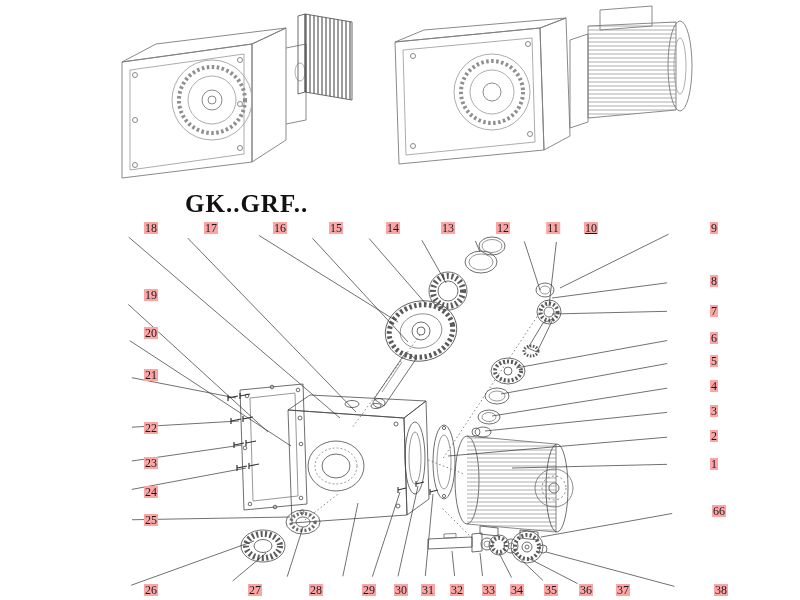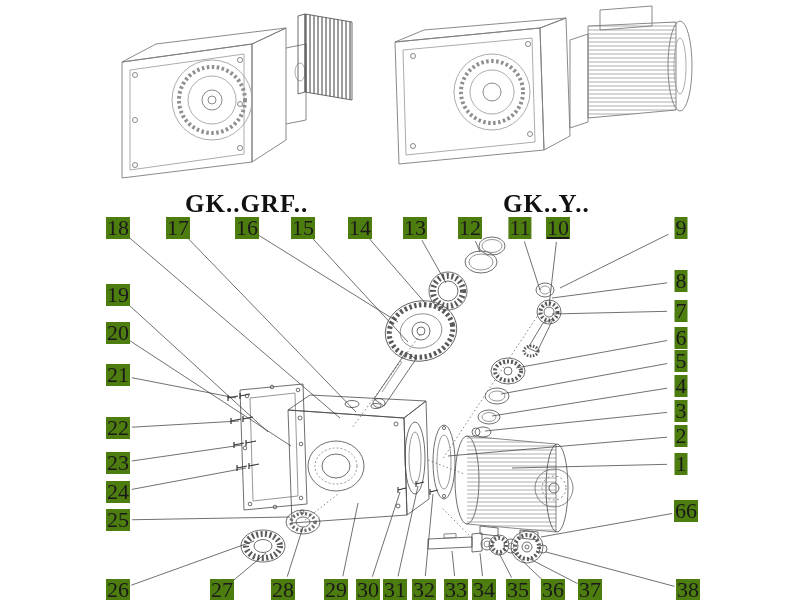--- a/index.html
+++ b/index.html
@@ -8,22 +8,22 @@
     font-family:"Liberation Serif", serif;
   }
   .art{position:absolute;left:0;top:0;}
   .caption{
     position:absolute;font-weight:bold;font-size:25px;letter-spacing:1px;color:#111;
     font-family:Liberation Serif, serif;white-space:nowrap;
   }
   .caption-left{left:185px;top:190px;}
   .caption-right{left:503px;top:190px;}
   .callout{
-    position:absolute;transform:translate(-50%,-50%);font-size:22px;color:#1a1a1a;
-    font-family:"Liberation Serif", serif;line-height:1;background:#4d7c0f;padding:0 1px;
+    position:absolute;transform:translate(-50%,-50%);font-size:12px;color:#1a1a1a;
+    font-family:"Liberation Serif", serif;line-height:1;background:#fca5a5;padding:0 1px;margin-left:33px;
   }
 </style>
 </head>
 <body>
 
 <div class="page">
 
   <svg class="art" viewBox="0 0 800 600" width="800" height="600">
     <defs>
       <pattern id="finsV" width="4" height="6" patternUnits="userSpaceOnUse">
@@ -263,21 +263,20 @@
         <line x1="425.3067699217028" y1="576.06112083517" x2="433" y2="494"></line>
         <line x1="454.57159588302005" y1="576.0730598594453" x2="452" y2="551"></line>
         <line x1="482.4952541982787" y1="576.0811013340781" x2="480" y2="553"></line>
         <line x1="511.6047344101032" y1="577.5460617459904" x2="499" y2="553"></line>
         <line x1="542.8561871363443" y1="580.3510072760348" x2="512" y2="551"></line>
         <line x1="577.559310801232" y1="583.5789991232165" x2="528" y2="558"></line>
       </g>
   </svg>
 
   <div class="caption caption-left">GK..GRF..</div>
-  <div class="caption caption-right">GK..Y..</div>
 
   <div id="callout-layer">
       <div class="callout" style="left: 118px; top: 228px;">18</div>
       <div class="callout" style="left: 178px; top: 228px;">17</div>
       <div class="callout" style="left: 247px; top: 228px;">16</div>
       <div class="callout" style="left: 303px; top: 228px;">15</div>
       <div class="callout" style="left: 360px; top: 228px;">14</div>
       <div class="callout" style="left: 415px; top: 228px;">13</div>
       <div class="callout" style="left: 470px; top: 228px;">12</div>
       <div class="callout" style="left: 520px; top: 228px;">11</div>

